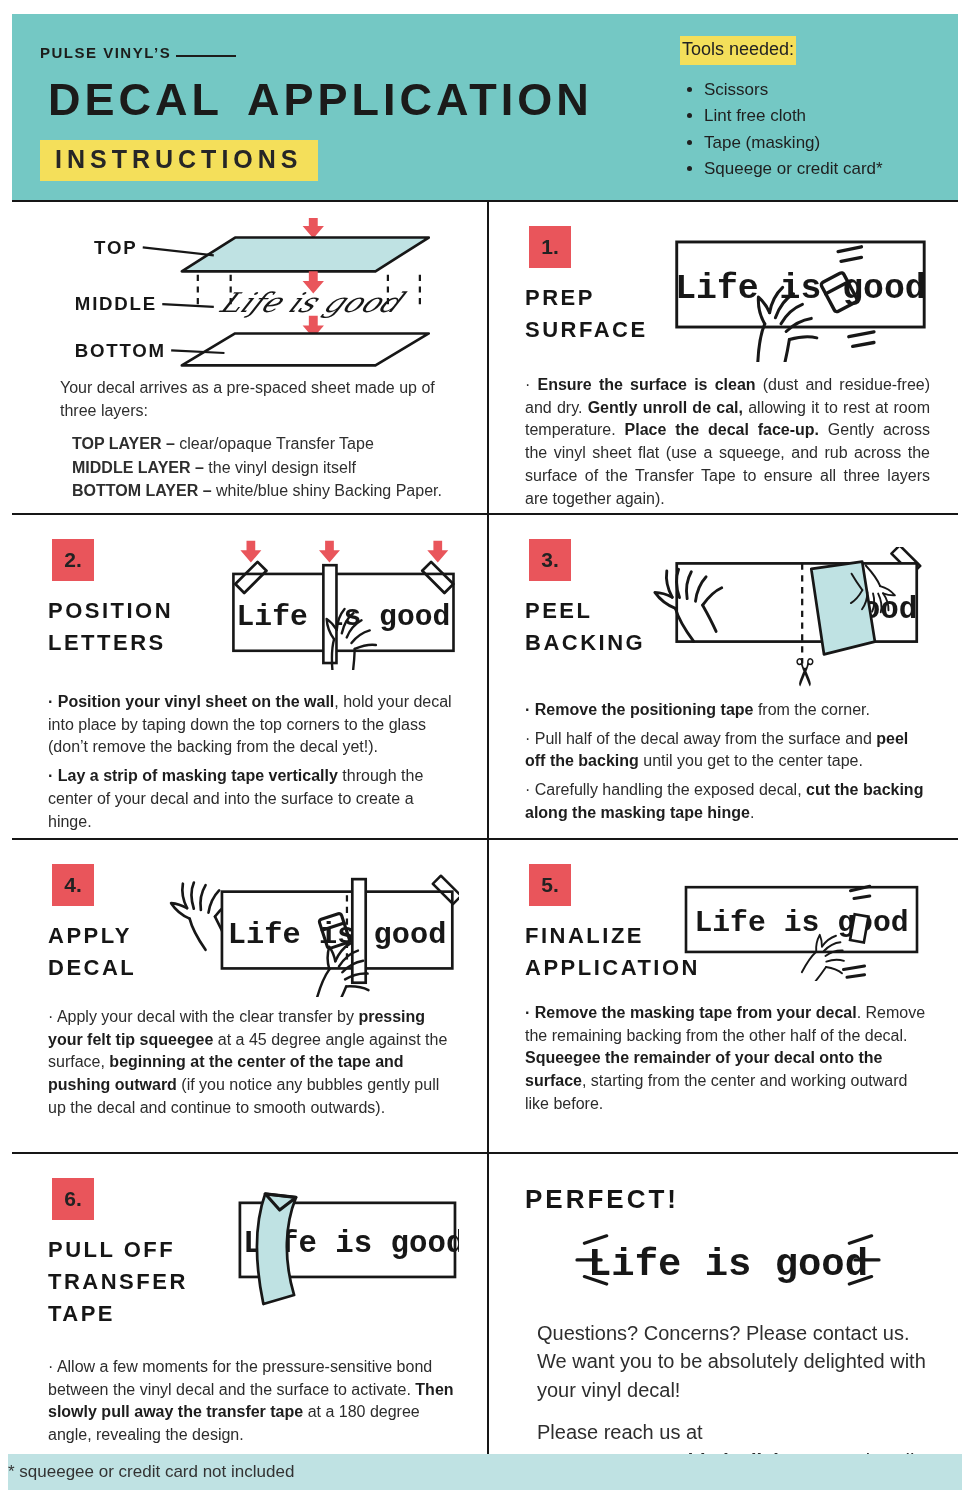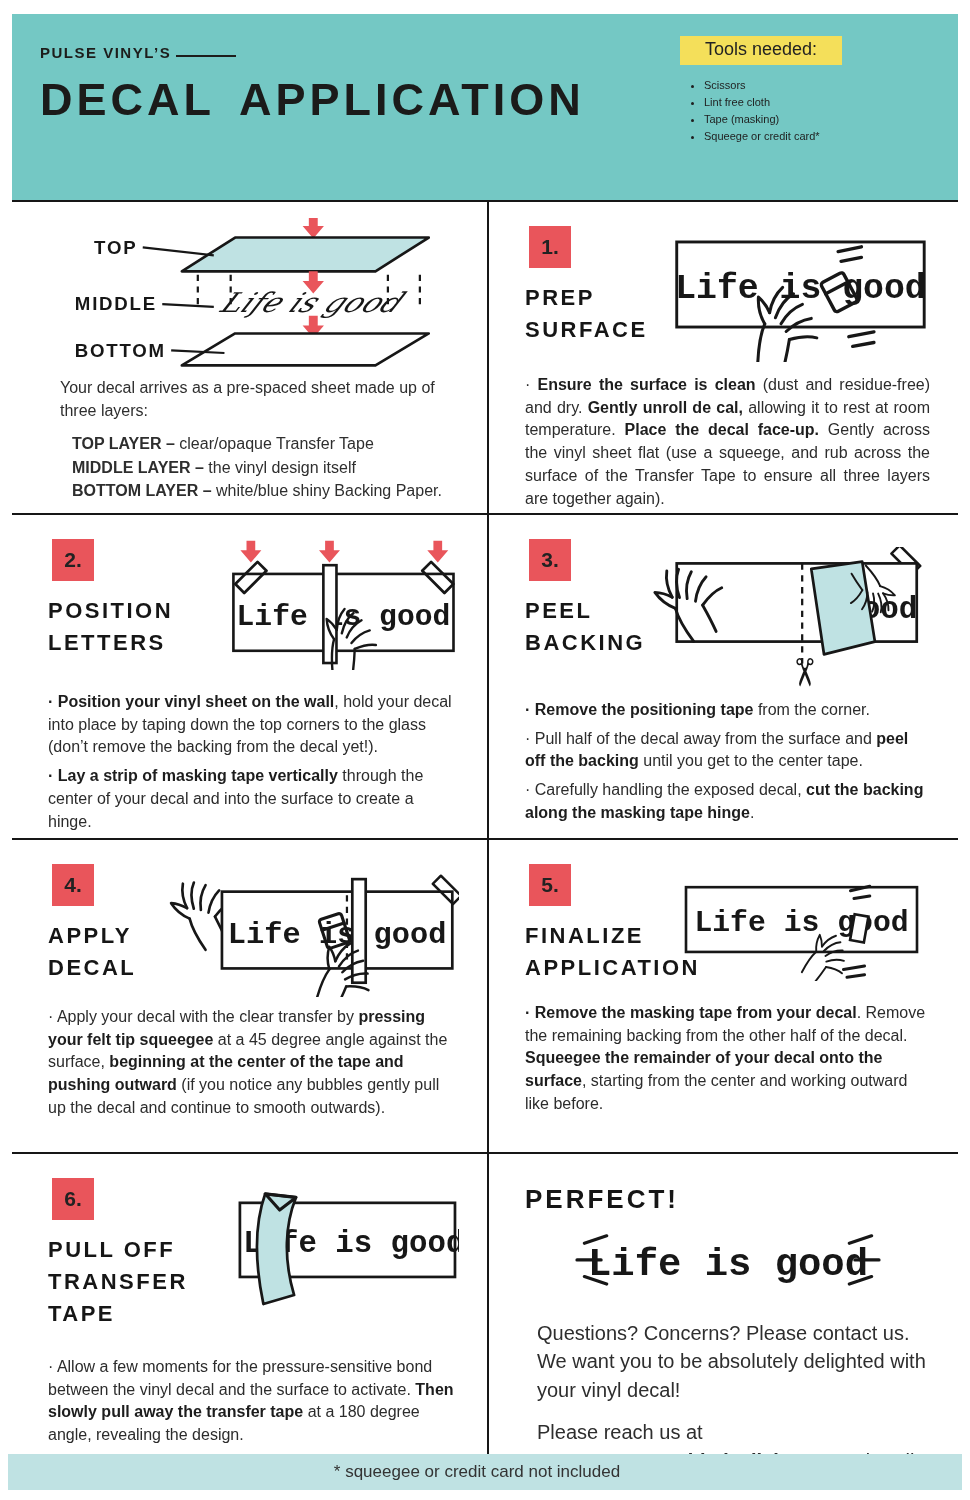--- a/index.html
+++ b/index.html
@@ -7,26 +7,26 @@
   }
   *{box-sizing:border-box}
   html,body{margin:0;padding:0;background:#fff}
   .page{width:970px;height:1500px;position:relative;background:#fff;overflow:hidden;
         font-family:"Liberation Sans",sans-serif;color:#2e2e2e}
   
   .header{margin:14px 12px 0 12px;height:186px;background:var(--teal);position:relative;
           padding:30px 0 0 28px}
   .brand{font-size:15px;font-weight:700;letter-spacing:1.5px;color:var(--ink)}
   .brand-line{display:inline-block;width:60px;height:2px;background:var(--ink);margin-left:5px;vertical-align:1px}
-  .title{margin:12px 0 14px;font-size:45px;font-weight:800;letter-spacing:4px;word-spacing:10px;color:#1b1b1a}
+  .title{margin:12px 8px 14px;font-size:45px;font-weight:800;letter-spacing:4px;word-spacing:10px;color:#1b1b1a}
   .subtitle{display:inline-block;background:var(--yellow);padding:5px 15px 7px;font-size:25px;
             letter-spacing:5px;font-weight:600;color:#262626}
   .tools{position:absolute;top:22px;right:22px;width:256px}
-  .tools-label{display:inline-block;background:var(--yellow);padding:3px 25px 5px;font-size:18px;color:#222}
-  .tools-list{margin:12px 0 0 0;padding-left:24px;font-size:11px;line-height:1.55;color:#1f1f1f}
+  .tools-label{display:inline-block;background:var(--yellow);padding:3px 2px 5px;font-size:18px;color:#222}
+  .tools-list{margin:12px 0 0 0;padding-left:24px;font-size:17px;line-height:1.55;color:#1f1f1f}
   
   .grid{margin:0 12px;display:grid;grid-template-columns:475px 471px;
         grid-template-rows:313px 325px 314px 300px;border-top:2px solid #161616}
   .cell{padding:22px 28px 0 36px;overflow:hidden;position:relative}
   .cell.right{border-left:2px solid #161616}
   .cell.bb{border-bottom:2px solid #161616}
   .badge{width:42px;height:42px;background:var(--red);display:flex;align-items:center;justify-content:center;
          font-weight:700;font-size:21px;color:#222;margin:2px 0 14px 4px}
   .step-title{font-size:22px;font-weight:800;letter-spacing:2.5px;line-height:1.45;color:#161616;
               white-space:pre-line;margin:0}
@@ -38,21 +38,21 @@
   .justify{text-align:justify}
   
   .intro-para{font-size:16px;line-height:1.42;margin:8px 0 10px 12px}
   .layer-line{font-size:16px;line-height:1.45;margin-left:24px}
   
   .perfect-title{font-size:26px;font-weight:800;letter-spacing:3px;color:#161616;margin:8px 0 2px 0}
   .perfect-art{text-align:center;margin:6px 0 10px 0}
   .perfect-para{font-size:20px;line-height:1.42;margin:0 0 14px 12px}
   
   .footer{margin:0 8px;height:36px;background:var(--teal_light);display:flex;align-items:center;
-          justify-content:center;padding-right:16px;font-size:17px;color:#333}
+          justify-content:flex-start;padding-right:16px;font-size:17px;color:#333}
   
   svg{display:block}
   .line-art{stroke:#171717;stroke-width:3.5;stroke-linecap:round;stroke-linejoin:round;fill:none}
   .red-fill{fill:var(--red)}
   .decal-box{fill:#fff;stroke:#171717;stroke-width:3}
   .decal-text{font-family:"Liberation Mono",monospace;font-weight:bold;fill:#171717}
   .decal-script{font-family:"DejaVu Serif",serif;font-style:italic;font-size:34px;fill:#171717}
   .dash{stroke:#171717;stroke-width:2.5;stroke-dasharray:7 6;fill:none}
   .label-line{stroke:#171717;stroke-width:2.5}
   .diagram-label{font-family:"Liberation Sans",sans-serif;font-weight:800;font-size:21px;
@@ -90,20 +90,21 @@
   </defs>
 </svg>
 
 <div class="page">
 
   <header class="header">
     <div>
       <span class="brand">PULSE VINYL’S</span><span class="brand-line"></span>
     </div>
     <h1 class="title">DECAL APPLICATION</h1>
+    <div class="subtitle">INSTRUCTIONS</div>
     <aside class="tools">
       <div class="tools-label">Tools needed:</div>
       <ul class="tools-list">
         <li>Scissors</li>
         <li>Lint free cloth</li>
         <li>Tape (masking)</li>
         <li>Squeege or credit card*</li>
       </ul>
     </aside>
   </header>

